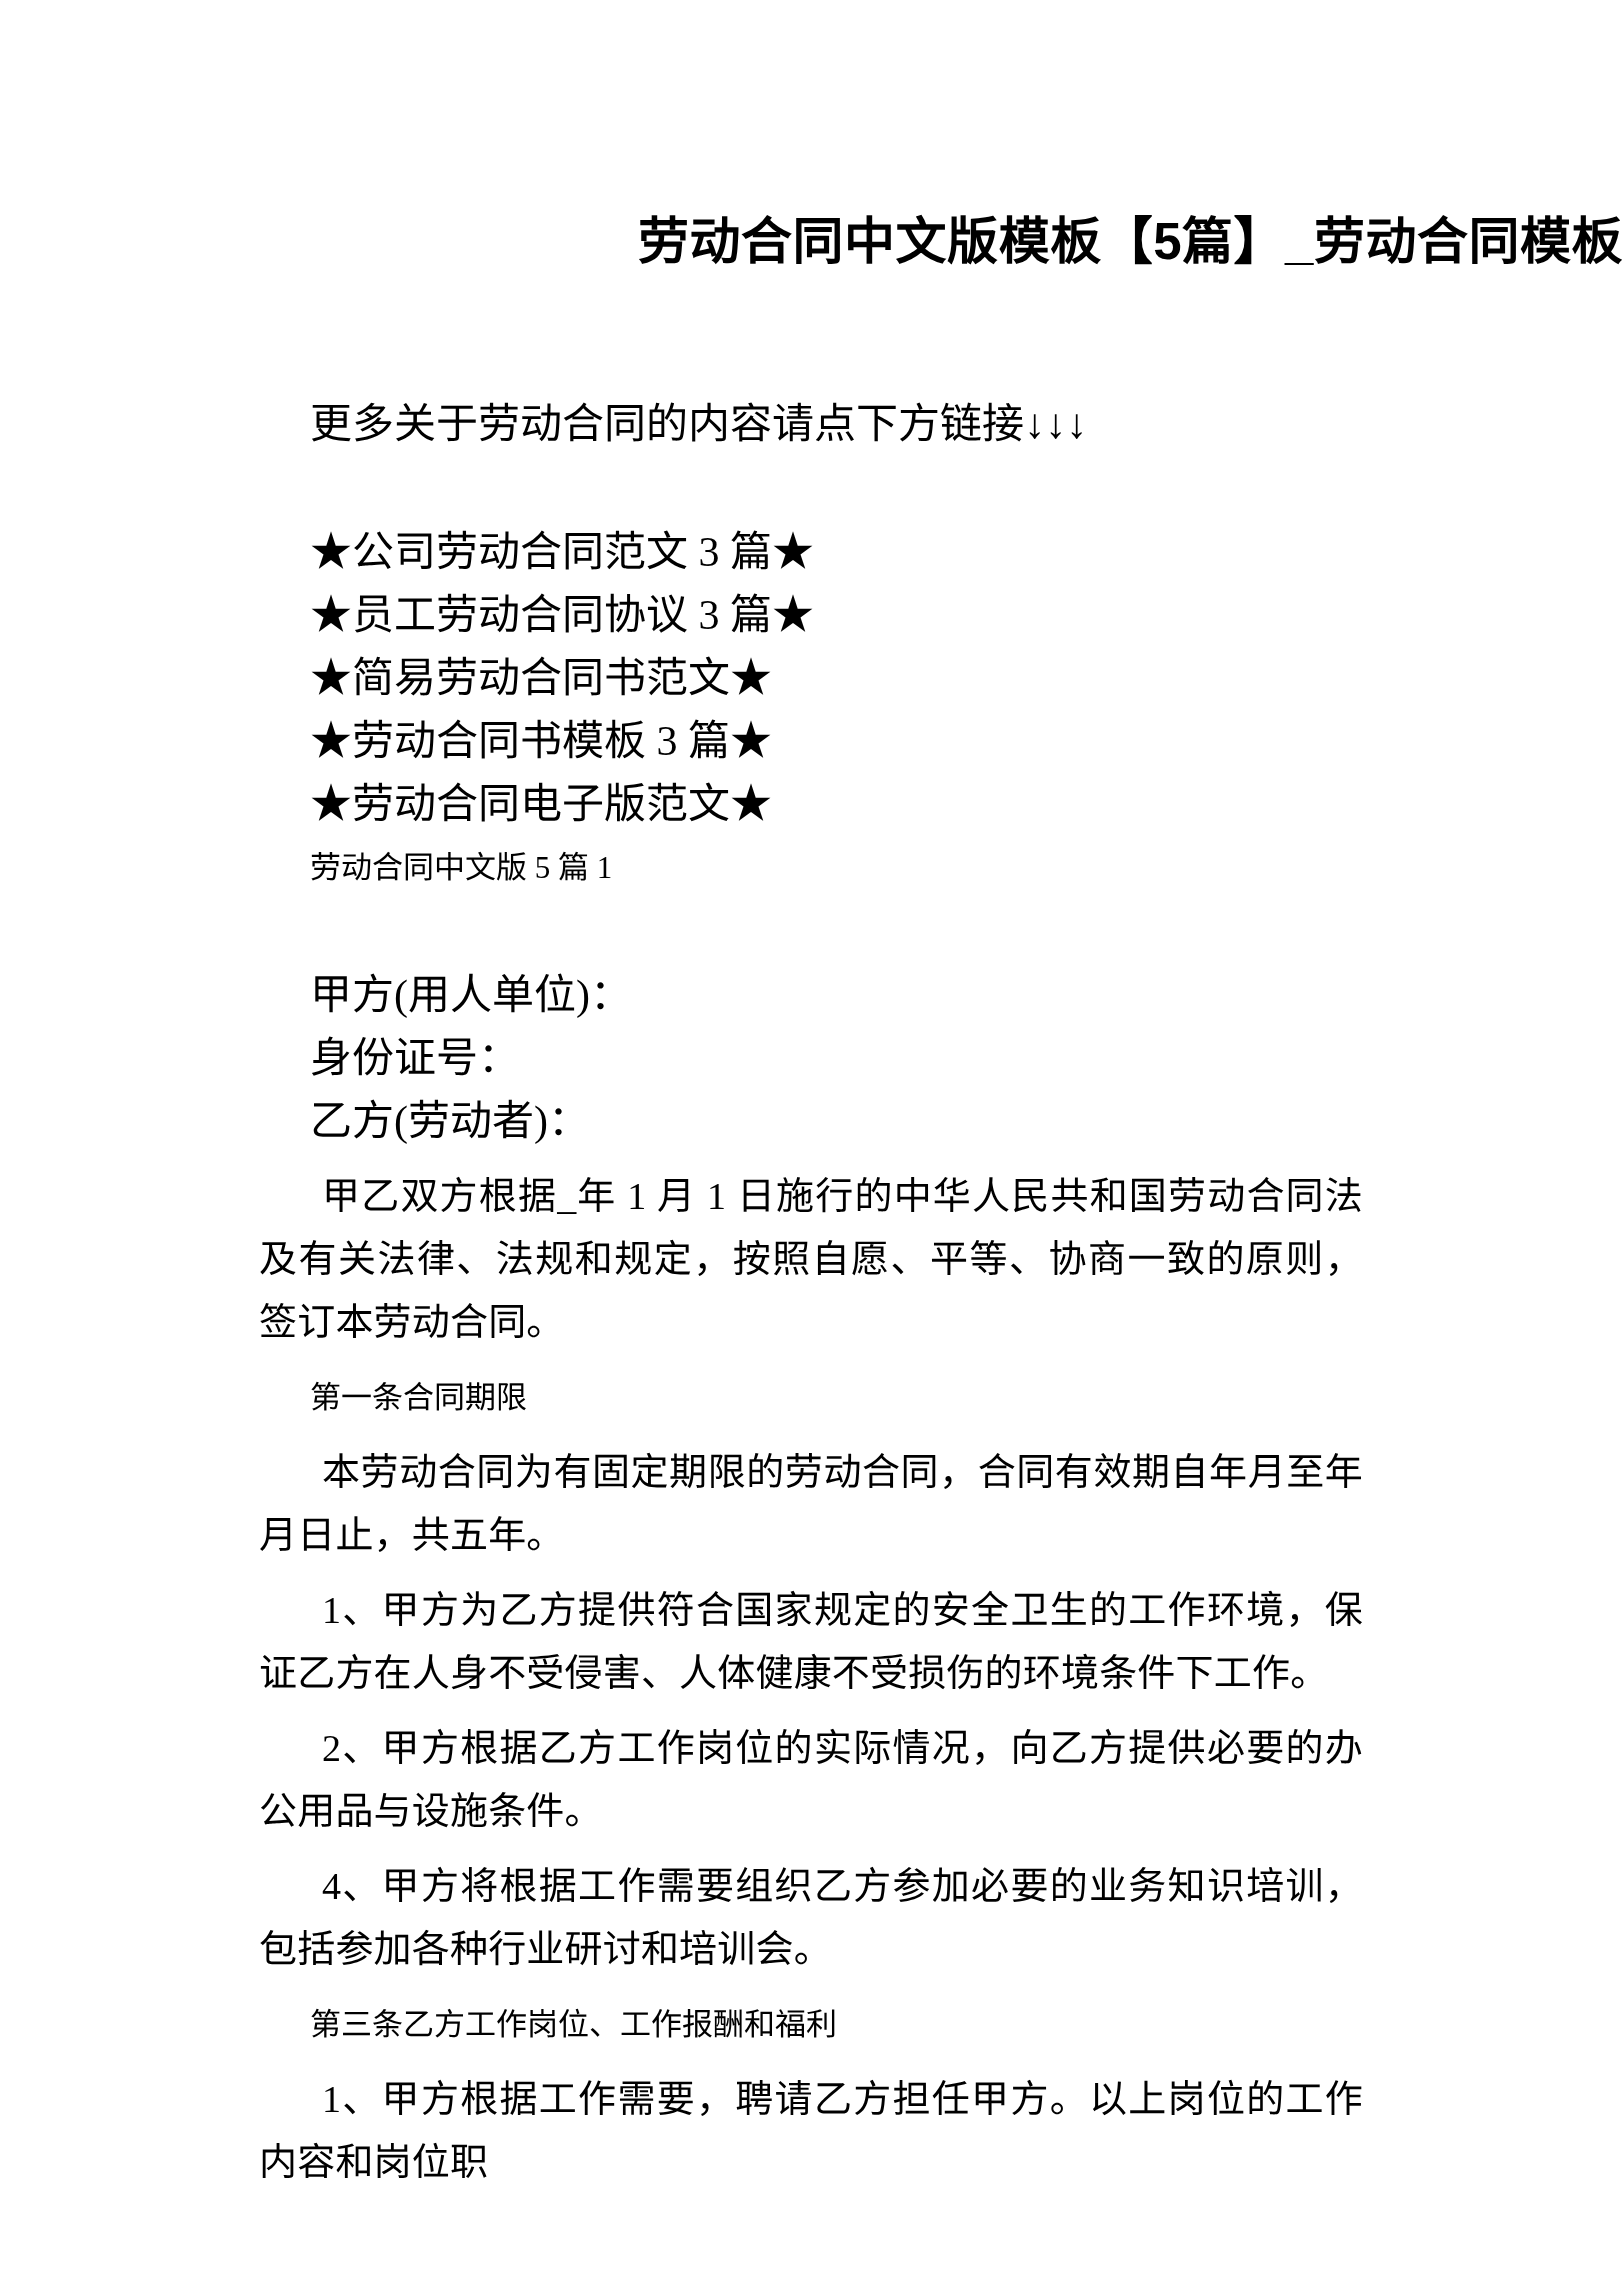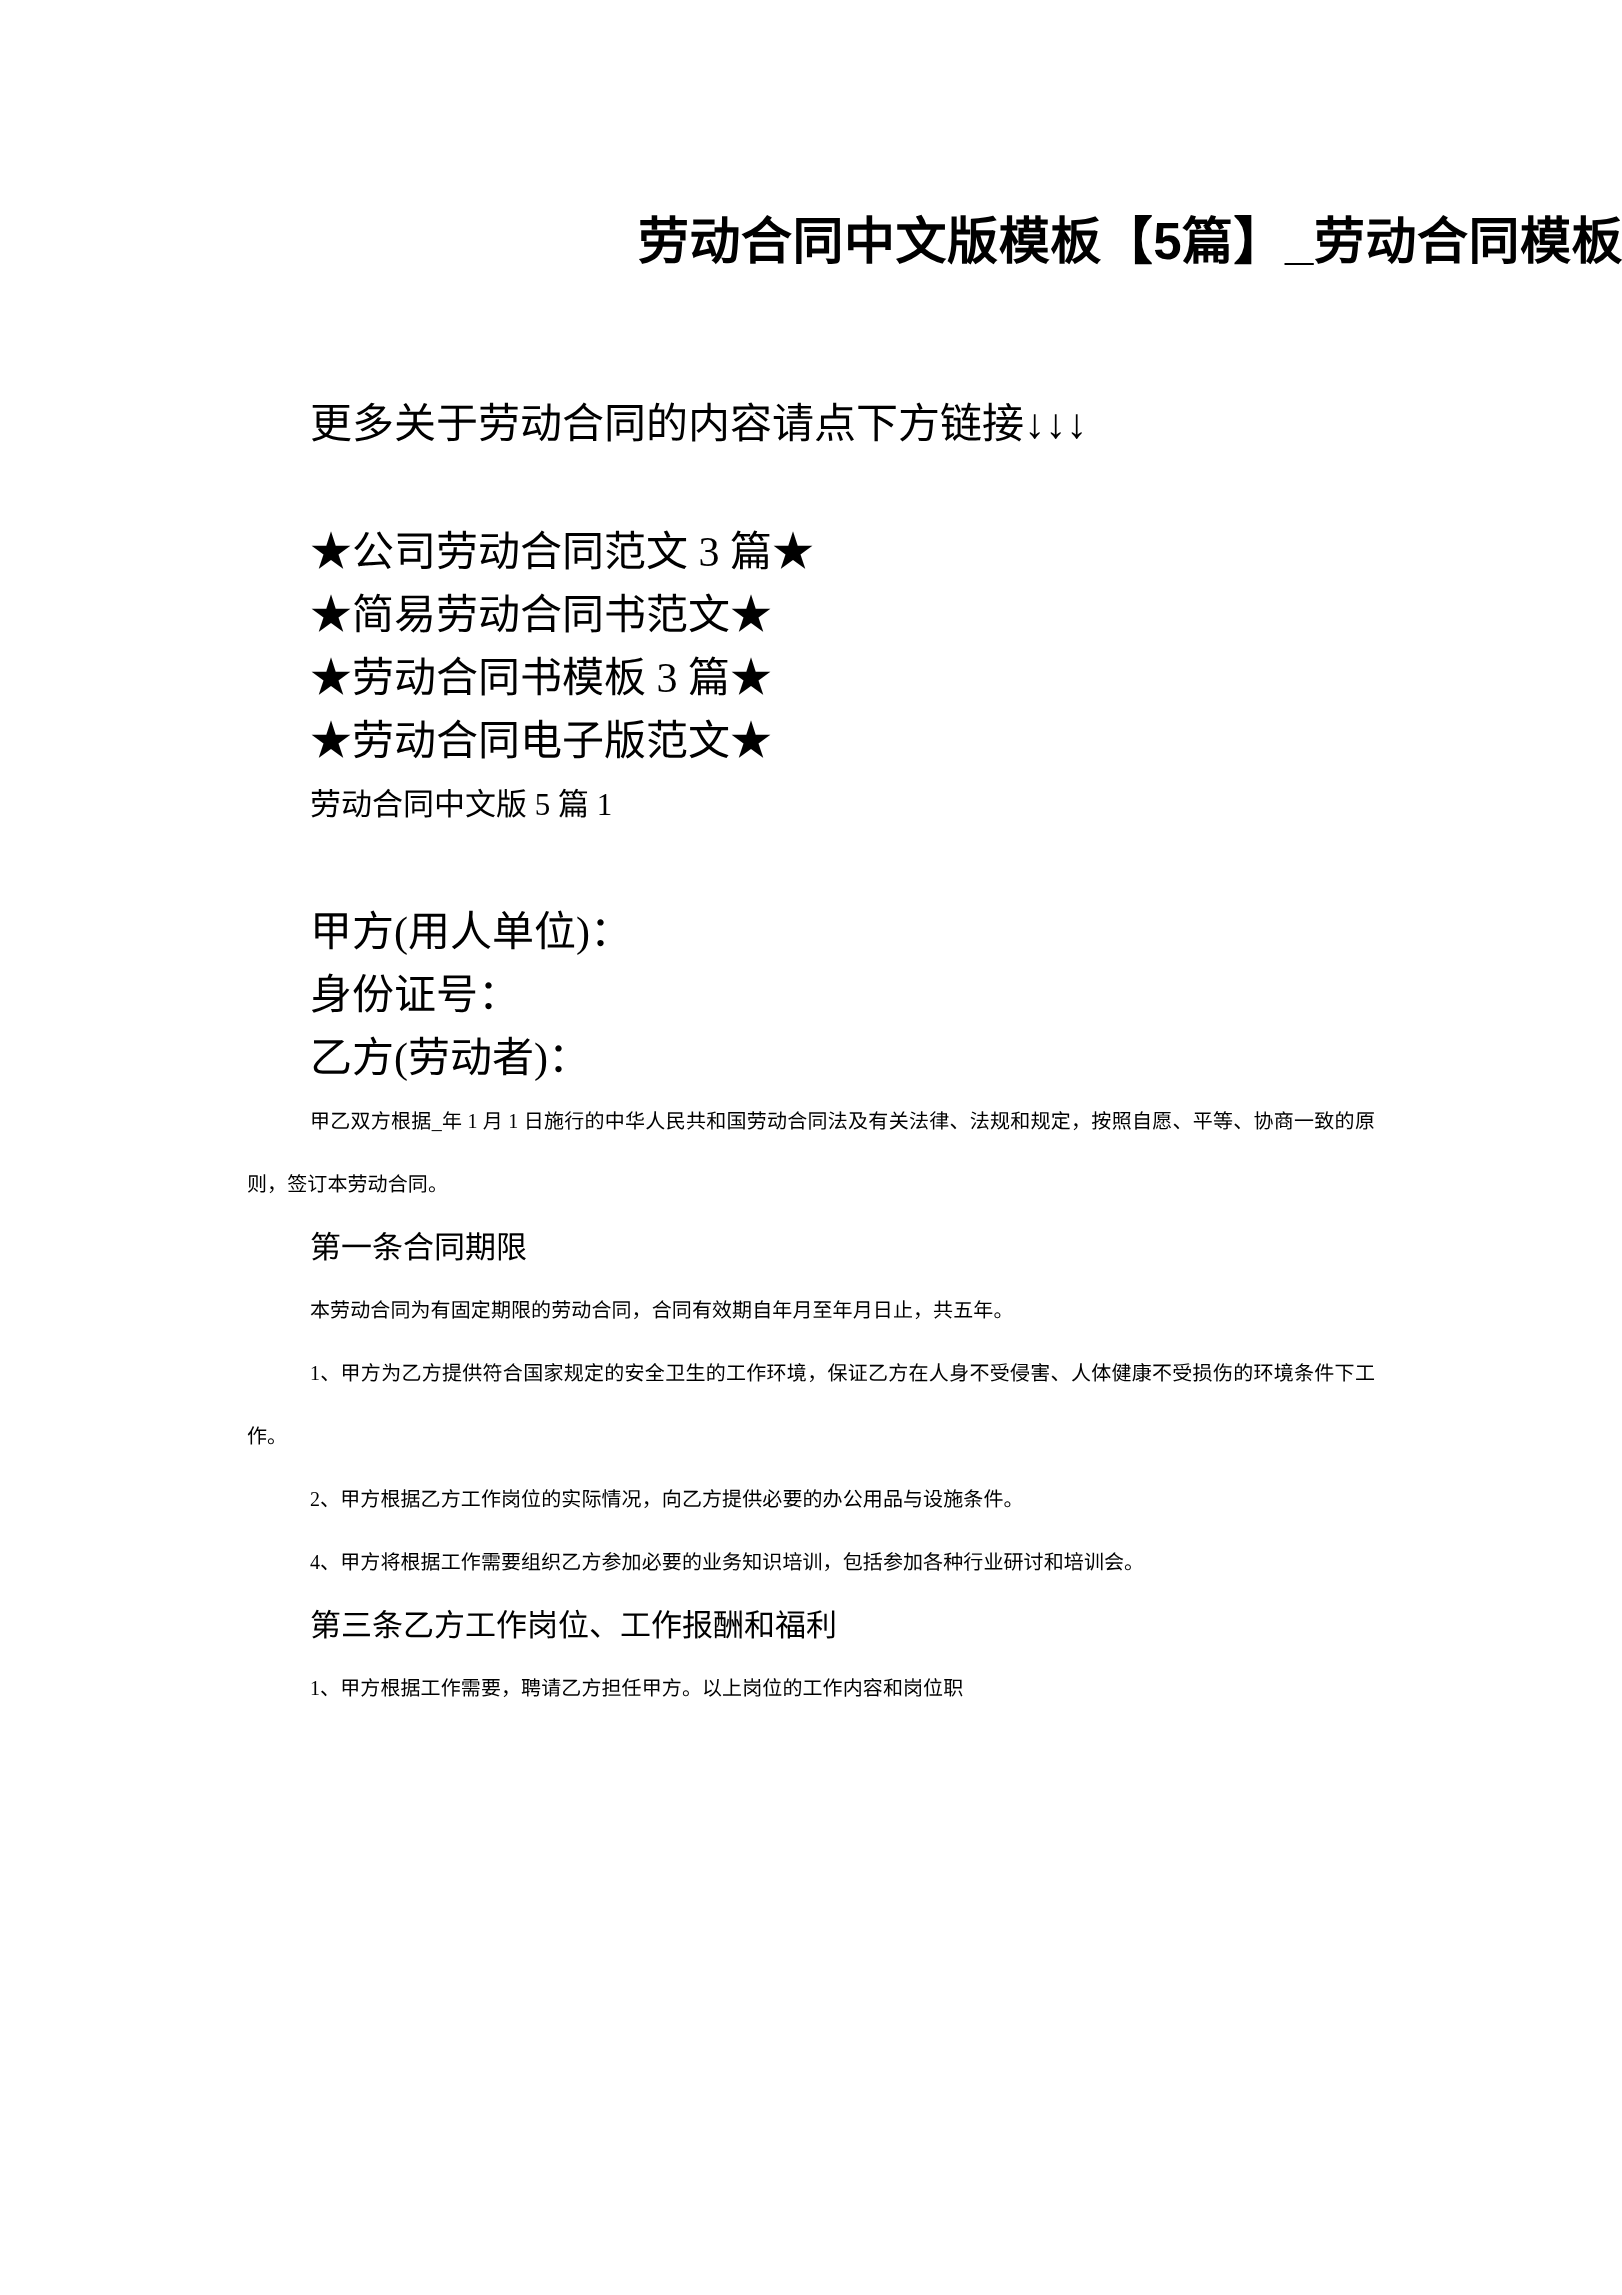--- a/index.html
+++ b/index.html
@@ -37,26 +37,26 @@
 
   
   .body-col {
     position: absolute;
     left: 247px;
     top: 393px;
     width: 1128px;
   }
 
   .para {
-    font-size: 20px;
+    font-size: 38px;
     line-height: 63px;
     letter-spacing: 0.005em;
     text-align: justify;
     text-justify: inter-character;
-    margin: 0;
+    margin: 12px;
     word-break: break-all;
     font-family: Liberation Serif, serif;
   }
 
   .indent {
     text-indent: 63px;
   }
   .gap-md { height: 65px; }
 
   .link-line {
@@ -82,20 +82,21 @@
 
   <h1 class="doc-title">劳动合同中文版模板【5篇】_劳动合同模板</h1>
 
   <div class="body-col">
 
     <p class="link-line">更多关于劳动合同的内容请点下方链接↓↓↓</p>
 
     <div class="gap-md"></div>
 
     <p class="link-line">★公司劳动合同范文 3 篇★</p>
+    <p class="link-line">★员工劳动合同协议 3 篇★</p>
     <p class="link-line">★简易劳动合同书范文★</p>
     <p class="link-line">★劳动合同书模板 3 篇★</p>
     <p class="link-line">★劳动合同电子版范文★</p>
 
     <p class="section-head">劳动合同中文版 5 篇 1</p>
 
     <div class="gap-md"></div>
 
     <p class="link-line">甲方(用人单位)：</p>
     <p class="link-line">身份证号：</p>

